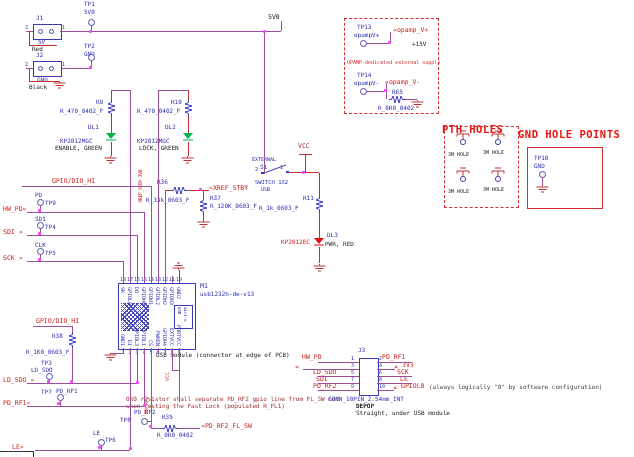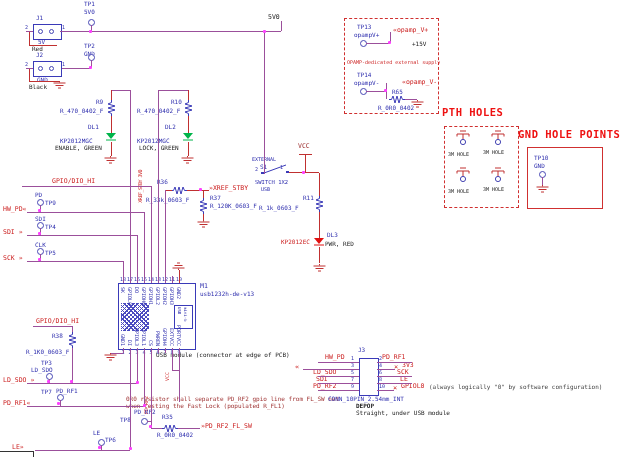--- a/index.html
+++ b/index.html
@@ -151,31 +151,31 @@
 <div class="dbx" style="left:344px;top:18px;width:93px;height:94px"></div>
 <span class="t" style="left:357px;top:24px">TP13</span>
 <span class="t" style="left:354px;top:32px">opampV+</span>
 <s class="tpc" style="left:360px;top:40px"></s>
 <span class="t r f65" style="left:393px;top:27px">«opamp_V+</span>
 <span class="t k" style="left:412px;top:41px">+15V</span>
 <span class="t r f5" style="left:347px;top:60px">OPAMP-dedicated external supply</span>
 <span class="t" style="left:357px;top:72px">TP14</span>
 <span class="t" style="left:354px;top:80px">opampV-</span>
 <s class="tpc" style="left:360px;top:88px"></s>
-<span class="t r f65" style="left:402px;top:79px">«opamp_V-</span>
+<span class="t r f65" style="left:385px;top:79px">«opamp_V-</span>
 <span class="t" style="left:392px;top:89px">R65</span>
 <svg width="16" height="9" style="left:389px;top:95px">
     <polyline points="0,4.5 2.5,4.5 4,1 6,8 8,1 10,8 12,1 13.5,4.5 16,4.5" stroke="#3a3ab8" fill="none"></polyline>
   </svg>
 <span class="t" style="left:378px;top:105px">R_0R0_0402</span>
 <svg width="13" height="9" style="left:411px;top:100px">
     <path d="M6.5 0V1.5 M.5 2H12.5 M2.5 4.5H10.5 M5 7H8" stroke="#c03030" fill="none"></path>
   </svg>
 
-<span class="t ttl" style="left:442px;top:107px">PTH HOLES</span>
+<span class="t ttl" style="left:442px;top:124px">PTH HOLES</span>
 <div class="dbx" style="left:444px;top:126px;width:73px;height:80px"></div>
 <svg width="14" height="16" style="left:456px;top:130px">
     <path d="M4 1H10 M1 4H13 M1 4V6.5 M13 4V6.5 M7 4V9" stroke="#c03030" fill="none"></path>
     <circle cx="7" cy="12" r="2.6" stroke="#4646b4" fill="none"></circle>
   </svg>
 <svg width="14" height="16" style="left:491px;top:130px">
     <path d="M4 1H10 M1 4H13 M1 4V6.5 M13 4V6.5 M7 4V9" stroke="#c03030" fill="none"></path>
     <circle cx="7" cy="12" r="2.6" stroke="#4646b4" fill="none"></circle>
   </svg>
 <svg width="14" height="16" style="left:456px;top:167px">
@@ -294,21 +294,21 @@
 <span class="t f5 rt" style="left:346px;top:356px;width:8px">1</span>
 <span class="t f5 rt" style="left:346px;top:363px;width:8px">3</span>
 <span class="t f5 rt" style="left:346px;top:370px;width:8px">5</span>
 <span class="t f5 rt" style="left:346px;top:377px;width:8px">7</span>
 <span class="t f5 rt" style="left:346px;top:384px;width:8px">9</span>
 <span class="t f5" style="left:379px;top:356px">2</span>
 <span class="t f5" style="left:379px;top:363px">4</span>
 <span class="t f5" style="left:379px;top:370px">6</span>
 <span class="t f5" style="left:379px;top:377px">8</span>
 <span class="t f5" style="left:379px;top:384px">10</span>
-<span class="t r f65" style="left:325px;top:354px">HW_PD</span>
+<span class="t r f65" style="left:302px;top:354px">HW_PD</span>
 <span class="t r f7" style="left:295px;top:364px">«</span>
 <span class="t r f65" style="left:313px;top:369px">LD_SDO</span>
 <span class="t r f65" style="left:316px;top:376px">SDI</span>
 <span class="t r f65" style="left:313px;top:383px">PD_RF2</span>
 <span class="t r f65" style="left:382px;top:354px">PD_RF1</span>
 <span class="t r f7" style="left:394px;top:364px">×</span>
 <span class="t r f65" style="left:402px;top:362px">3V3</span>
 <span class="t r f65" style="left:397px;top:369px">SCK</span>
 <span class="t r f65" style="left:400px;top:376px">LE</span>
 <span class="t r f7" style="left:393px;top:385px">×</span>

